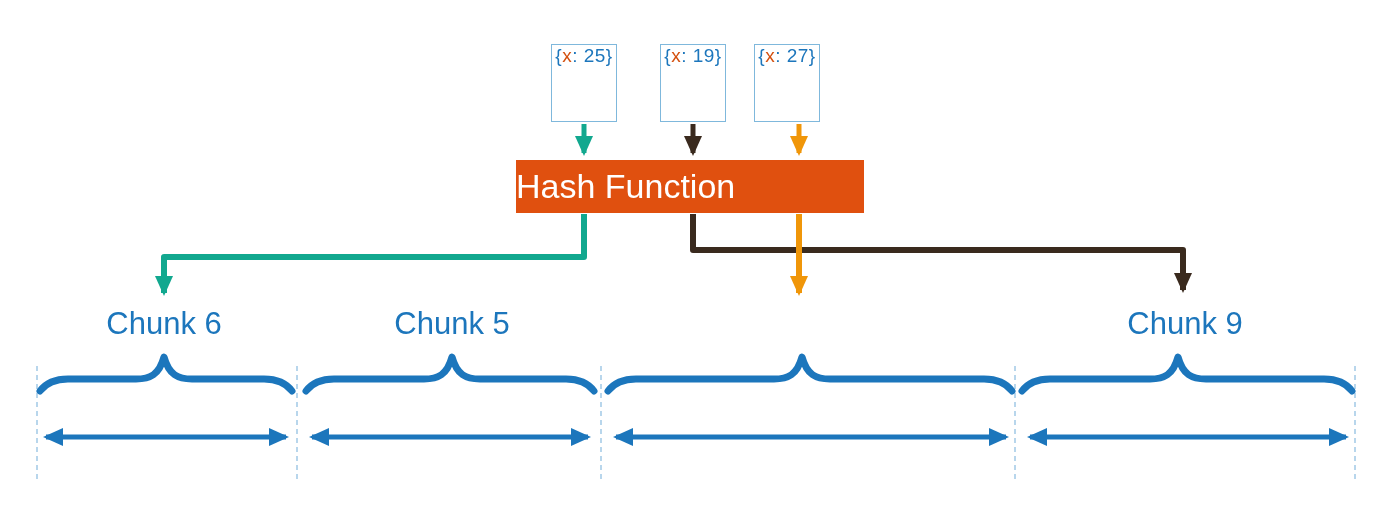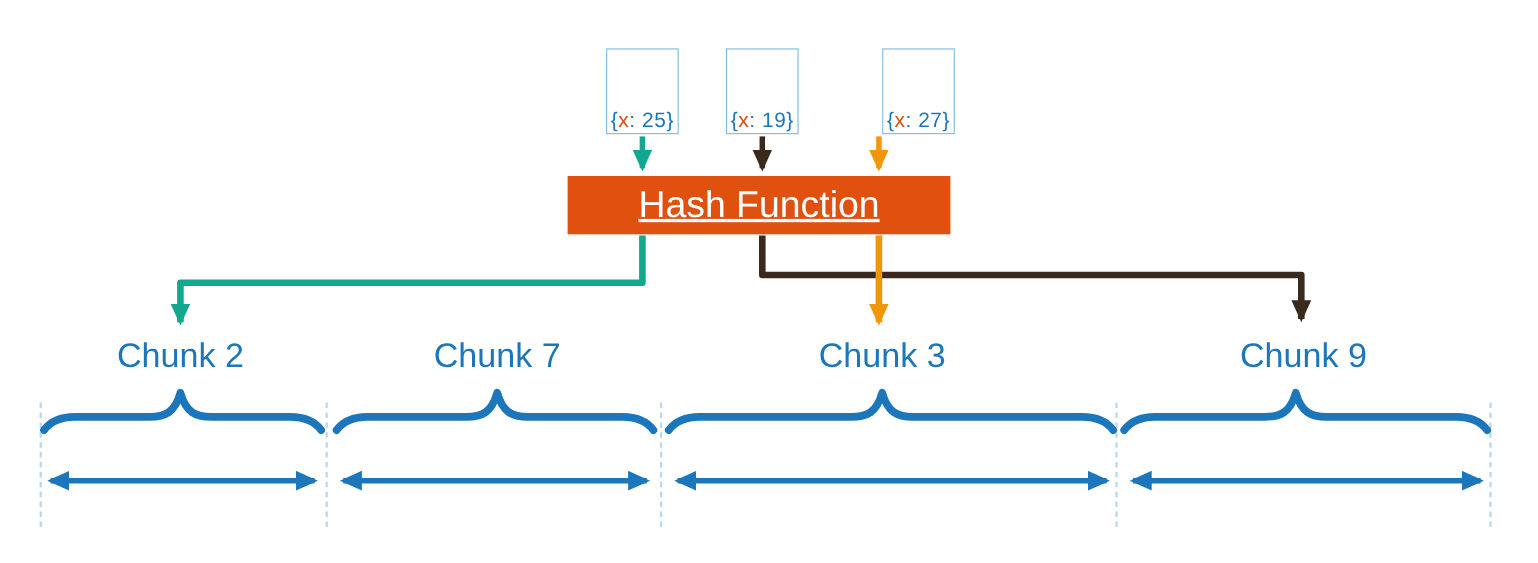--- a/index.html
+++ b/index.html
@@ -5,31 +5,30 @@
   * { margin:0; padding:0; box-sizing:border-box; }
   html,body { background:#ffffff; font-family:"Liberation Sans", sans-serif; }
   #canvas {
     position:relative; width:1398px; height:512px;
     background:#ffffff; overflow:hidden;
   }
   .doc-box {
     position:absolute; top:44px; width:66px; height:78px;
     background:#ffffff;
     border:1.5px solid var(--light-blue-border,#7FB8DC);
-    display:flex; align-items:flex-end; justify-content:center;
+    display:flex; align-items:flex-start; justify-content:center;
     font-size:19px; letter-spacing:0.5px; white-space:nowrap;
   }
   .doc-box .tok-b { color:var(--blue,#1C76BC); }
   .doc-box .tok-f { color:var(--field-orange,#D4500F); }
   .hash-box {
     position:absolute; left:516px; top:160px; width:348px; height:53px;
     background:var(--vermillion,#E0500F);
-    color:#ffffff; display:flex; align-items:center; justify-content:center;
+    color:#ffffff; display:flex; align-items:center; justify-content:flex-start;
     font-size:34px;
-    text-decoration:underline;
   }
   .chunk-label {
     position:absolute; top:306px; transform:translateX(-50%);
     color:var(--blue,#1C76BC); font-size:31px; white-space:nowrap;
   }
   svg.overlay { position:absolute; left:0; top:0; display:block; }
   .st-blue   { stroke:var(--blue,#1C76BC); }
   .fl-blue   { fill:var(--blue,#1C76BC); }
   .st-teal   { stroke:var(--teal,#12A88F); }
   .fl-teal   { fill:var(--teal,#12A88F); }
@@ -43,31 +42,30 @@
 <body>
 
 <div id="canvas">
 
   <div class="doc-box" style="left:551px">
     <span><span class="tok-b">{</span><span class="tok-f">x</span><span class="tok-b">: 25}</span></span>
   </div>
   <div class="doc-box" style="left:660px">
     <span><span class="tok-b">{</span><span class="tok-f">x</span><span class="tok-b">: 19}</span></span>
   </div>
-  <div class="doc-box" style="left:802px">
+  <div class="doc-box" style="left:754px">
     <span><span class="tok-b">{</span><span class="tok-f">x</span><span class="tok-b">: 27}</span></span>
   </div>
 
   <div class="hash-box">
     <span>Hash Function</span>
   </div>
 
-  <div class="chunk-label" style="left:164px">Chunk 2</div>
-  <div class="chunk-label" style="left:452px">Chunk 7</div>
-  <div class="chunk-label" style="left:802px">Chunk 3</div>
+  <div class="chunk-label" style="left:164px">Chunk 6</div>
+  <div class="chunk-label" style="left:452px">Chunk 5</div>
   <div class="chunk-label" style="left:1185px">Chunk 9</div>
 
   <svg class="overlay" width="1398" height="512" viewBox="0 0 1398 512">
     <defs>
       <marker id="mE-teal" markerWidth="22" markerHeight="20" refX="17" refY="9" orient="auto" markerUnits="userSpaceOnUse">
         <path d="M0,0 L20,9 L0,18 Z" class="fl-teal"></path>
       </marker>
       <marker id="mE-brown" markerWidth="22" markerHeight="20" refX="17" refY="9" orient="auto" markerUnits="userSpaceOnUse">
         <path d="M0,0 L20,9 L0,18 Z" class="fl-brown"></path>
       </marker>

